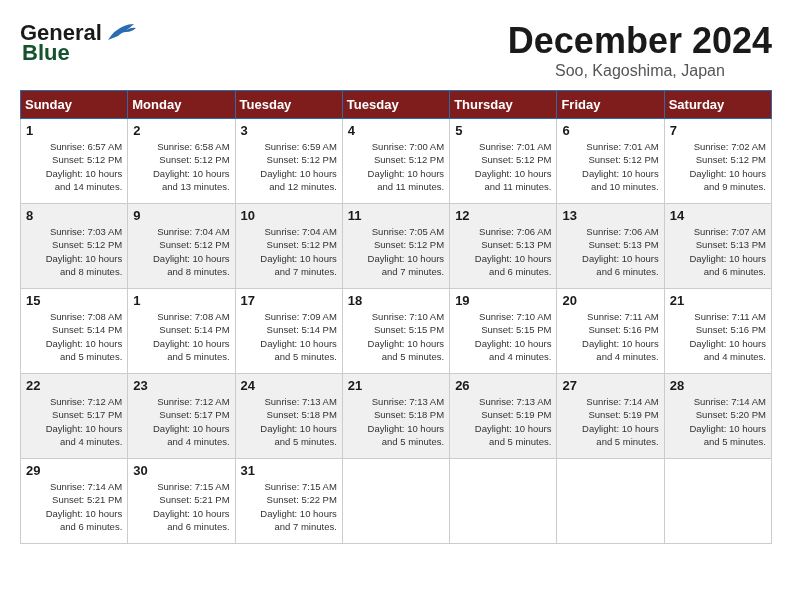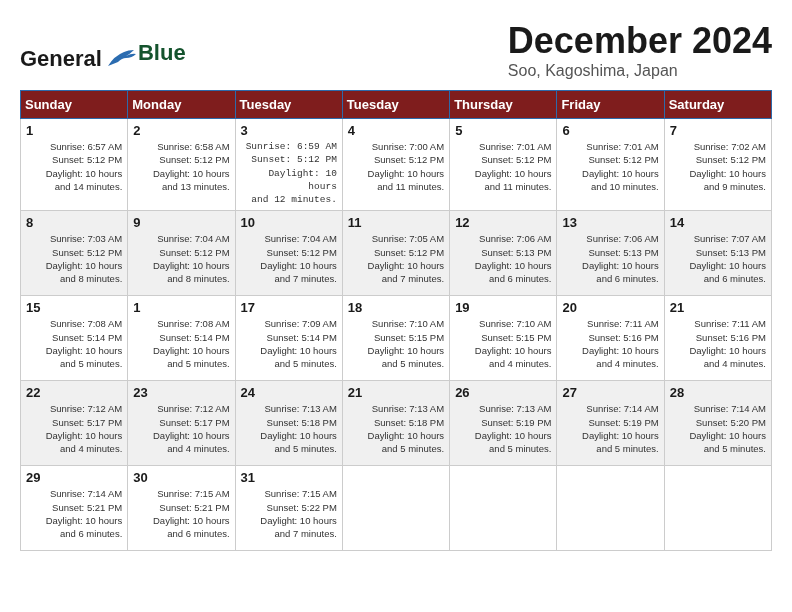--- a/index.html
+++ b/index.html
@@ -11,25 +11,24 @@
       padding: 20px;
     }
     .header-area {
       display: flex;
       justify-content: space-between;
       align-items: flex-start;
       margin-bottom: 10px;
     }
     .logo {
       display: flex;
-      flex-direction: row;
+      flex-direction: column;
       align-items: flex-start;
-      margin-top: 26px;
-    }
-    .title-area { text-align: left; }
+    }
+    .title-area { text-align: center; }
     .month-title {
       font-size: 36px;
       font-weight: bold;
       color: #1a1a1a;
     }
     .location {
       font-size: 16px;
       color: #555;
     }
     .calendar {
@@ -119,21 +118,21 @@
         </td>
         <td>
           <span class="day-number">2</span>
           <div class="day-info" style="white-space: pre-line;">Sunrise: 6:58 AM
 Sunset: 5:12 PM
 Daylight: 10 hours
 and 13 minutes.</div>
         </td>
         <td>
           <span class="day-number">3</span>
-          <div class="day-info" style="white-space: pre-line; font-family: Liberation Mono, monospace;">Sunrise: 6:59 AM
+          <div class="day-info" style="white-space: pre-line;">Sunrise: 6:59 AM
 Sunset: 5:12 PM
 Daylight: 10 hours
 and 12 minutes.</div>
         </td>
         <td>
           <span class="day-number">4</span>
           <div class="day-info" style="white-space: pre-line;">Sunrise: 7:00 AM
 Sunset: 5:12 PM
 Daylight: 10 hours
 and 11 minutes.</div>

